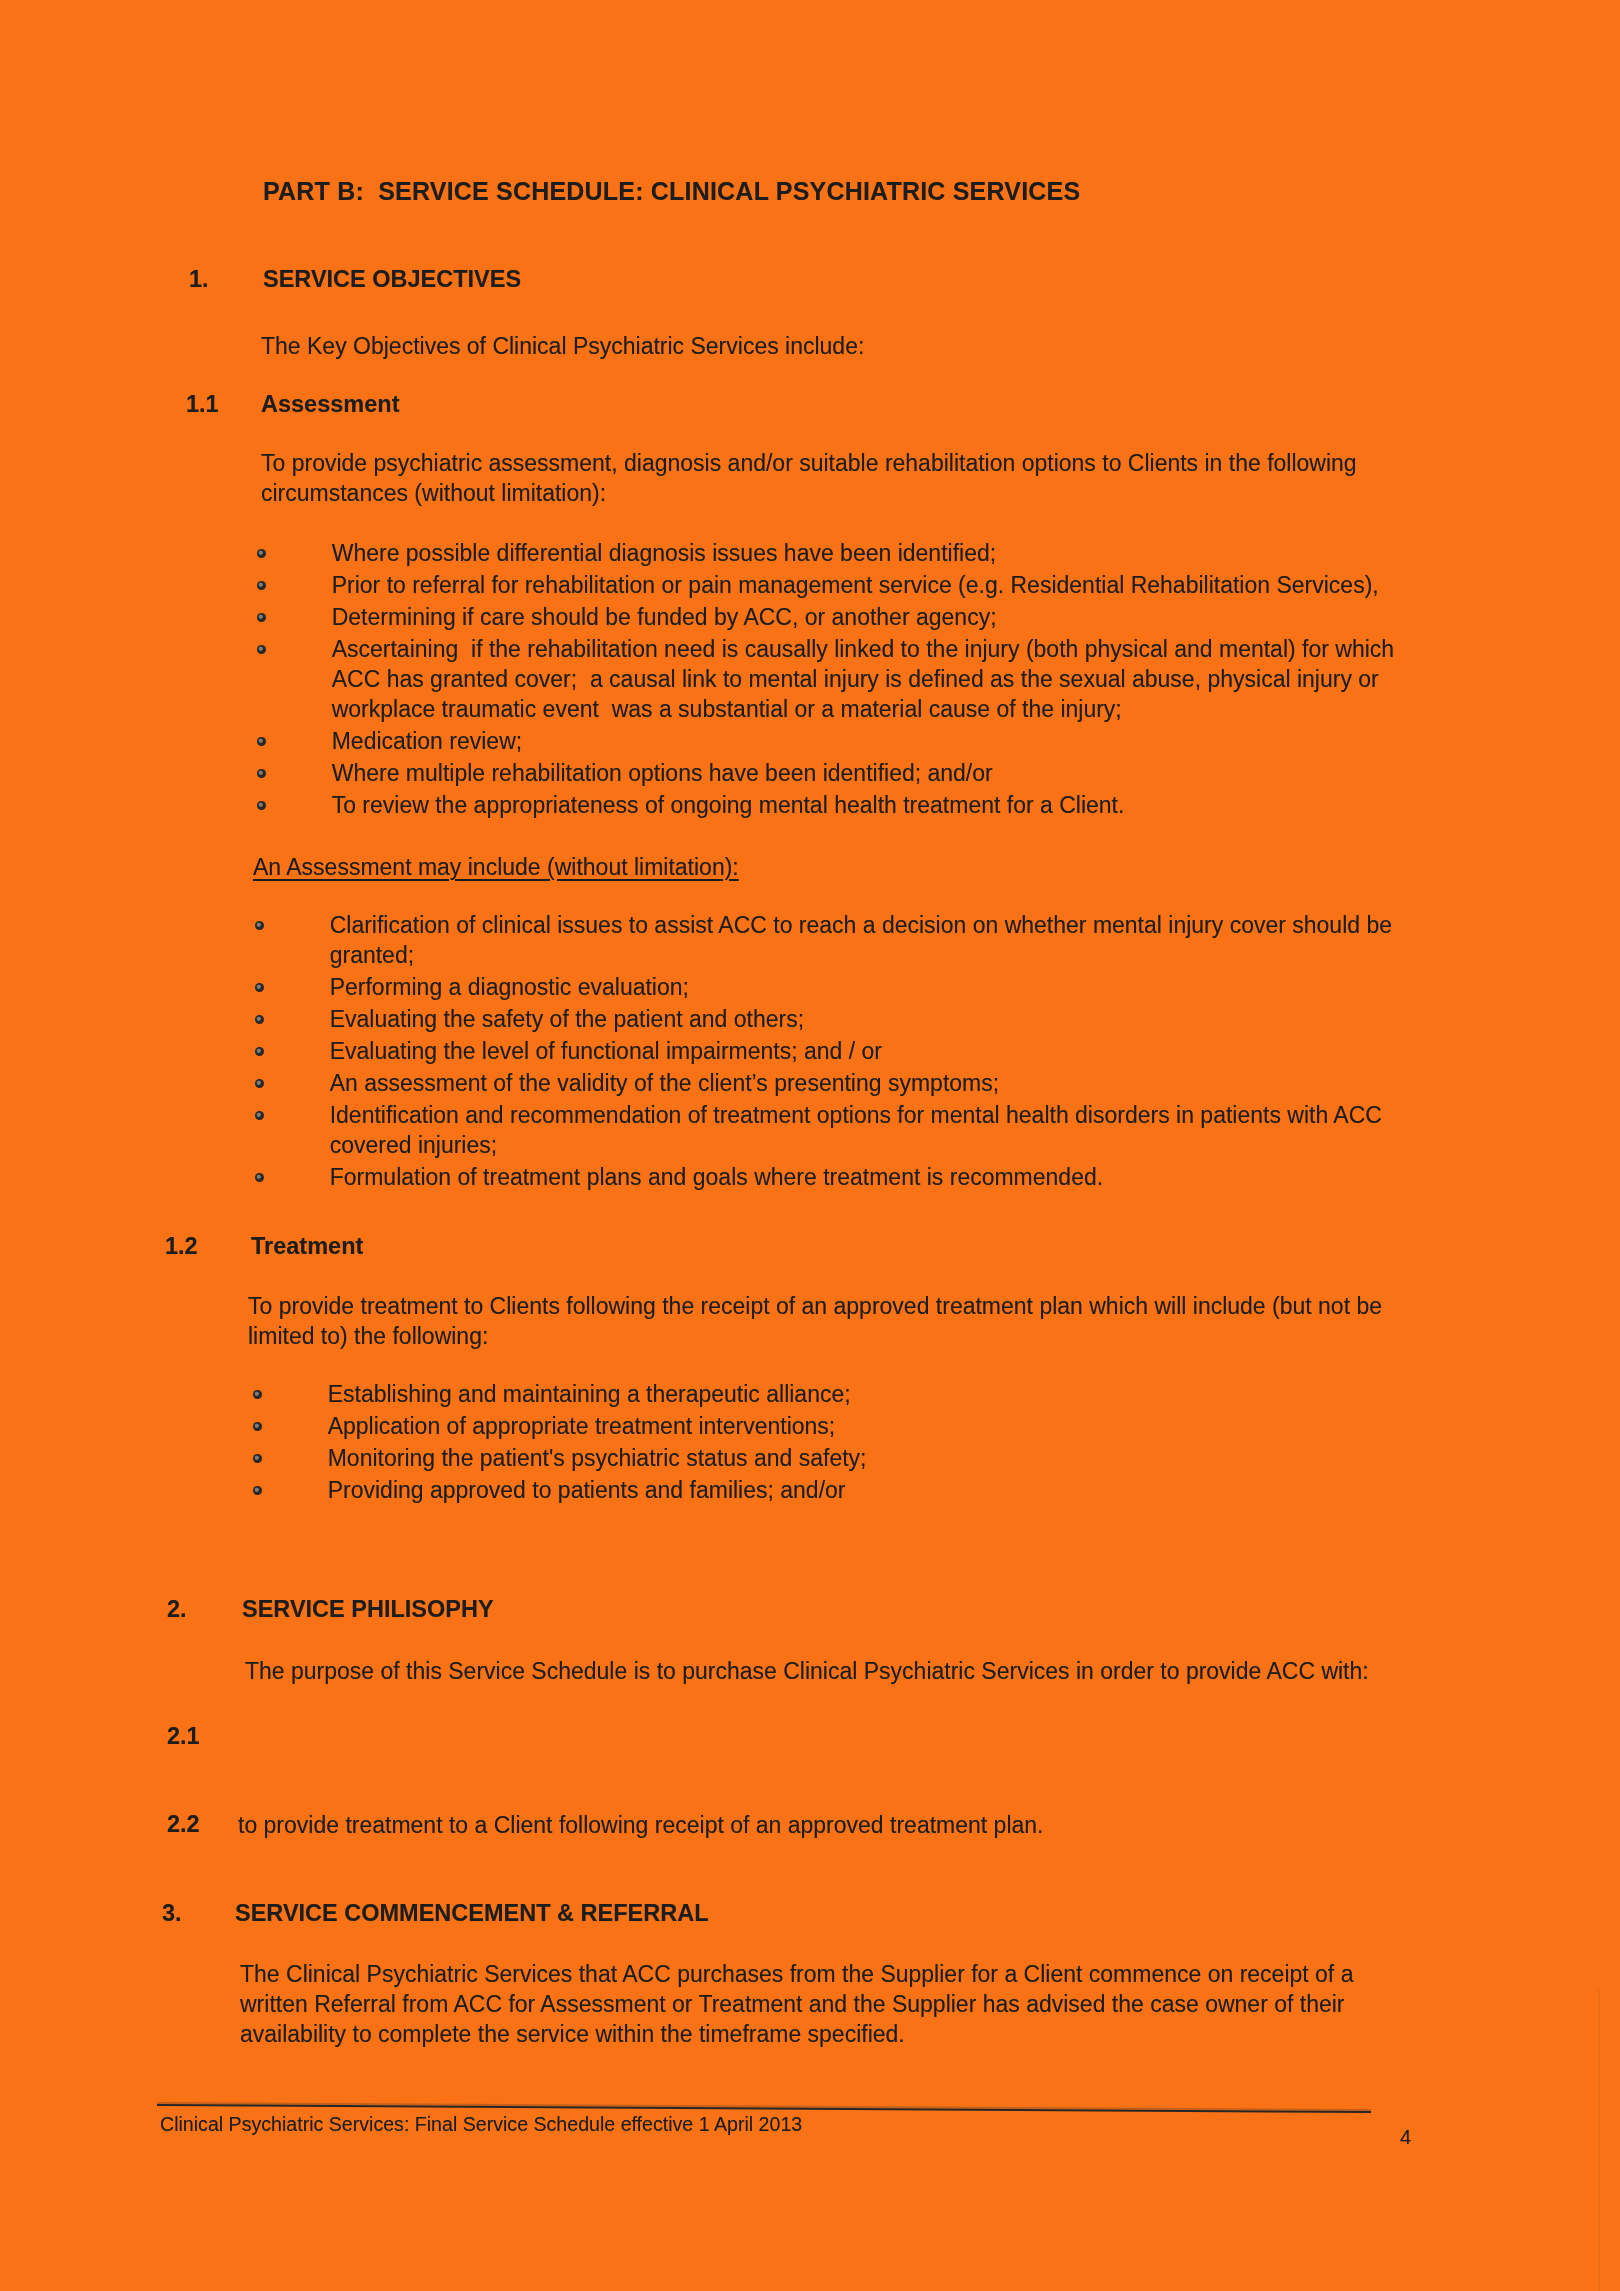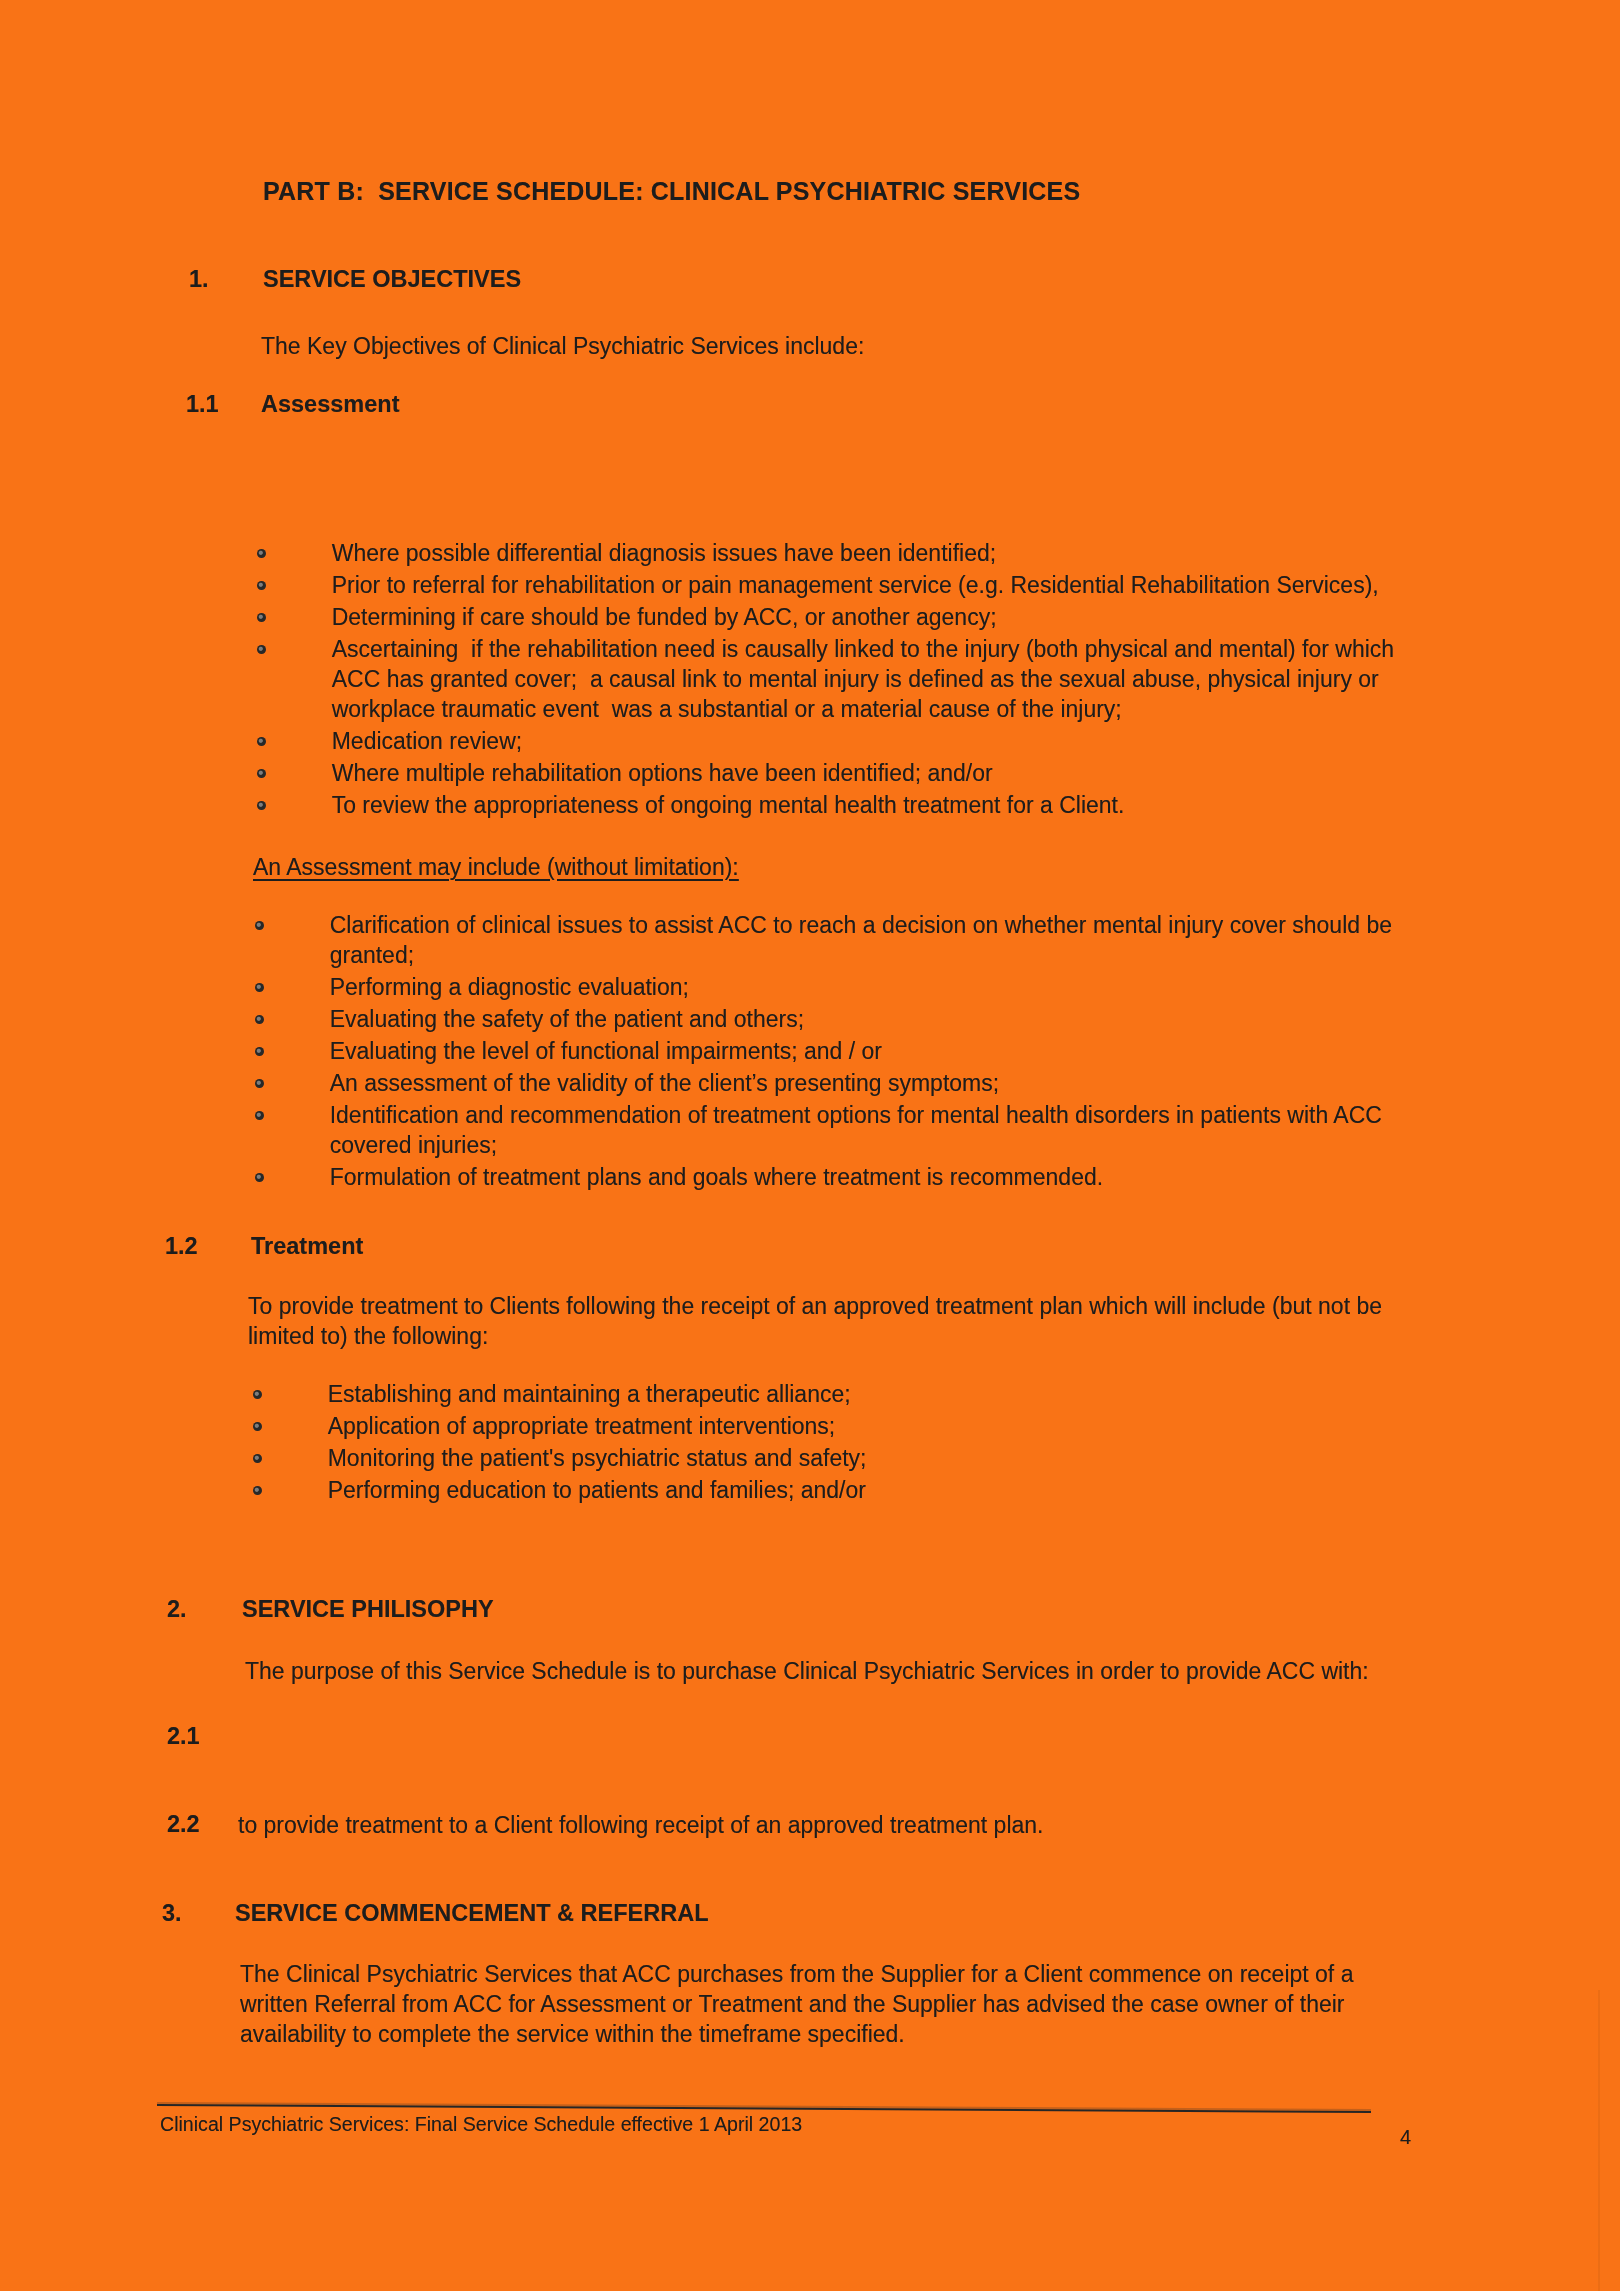--- a/index.html
+++ b/index.html
@@ -71,20 +71,21 @@
 <div class="page">
 
   <div id="title" class="abs doc-title">PART B:  SERVICE SCHEDULE: CLINICAL PSYCHIATRIC SERVICES</div>
 
   <div id="s1-num" class="abs heading">1.</div>
   <div id="s1-head" class="abs heading">SERVICE OBJECTIVES</div>
   <div id="s1-intro" class="abs body-text">The Key Objectives of Clinical Psychiatric Services include:</div>
 
   <div id="s11-num" class="abs heading">1.1</div>
   <div id="s11-head" class="abs heading">Assessment</div>
+  <div id="s11-para" class="abs body-text">To provide psychiatric assessment, diagnosis and/or suitable rehabilitation options to Clients in the following circumstances (without limitation):</div>
 
   <div id="s11-bullets" class="bullet-list">
     <div class="bullet-item">
         <span class="bullet-dot"></span>
         <span class="bullet-body">Where possible differential diagnosis issues have been identified;</span>
       </div>
     <div class="bullet-item">
         <span class="bullet-dot"></span>
         <span class="bullet-body">Prior to referral for rehabilitation or pain management service (e.g. Residential Rehabilitation Services),</span>
       </div>
@@ -155,21 +156,21 @@
     <div class="bullet-item">
         <span class="bullet-dot"></span>
         <span class="bullet-body">Application of appropriate treatment interventions;</span>
       </div>
     <div class="bullet-item">
         <span class="bullet-dot"></span>
         <span class="bullet-body">Monitoring the patient's psychiatric status and safety;</span>
       </div>
     <div class="bullet-item">
         <span class="bullet-dot"></span>
-        <span class="bullet-body">Performing education to patients and families; and/or</span>
+        <span class="bullet-body">Providing approved to patients and families; and/or</span>
       </div>
   </div>
 
   <div id="s2-num" class="abs heading">2.</div>
   <div id="s2-head" class="abs heading">SERVICE PHILISOPHY</div>
   <div id="s2-intro" class="abs body-text">The purpose of this Service Schedule is to purchase Clinical Psychiatric Services in order to provide ACC with:</div>
 
   <div id="c21-num" class="abs heading">2.1</div>
   <div id="c22-num" class="abs heading">2.2</div>
   <div id="c22-text" class="abs body-text">to provide treatment to a Client following receipt of an approved treatment plan.</div>

